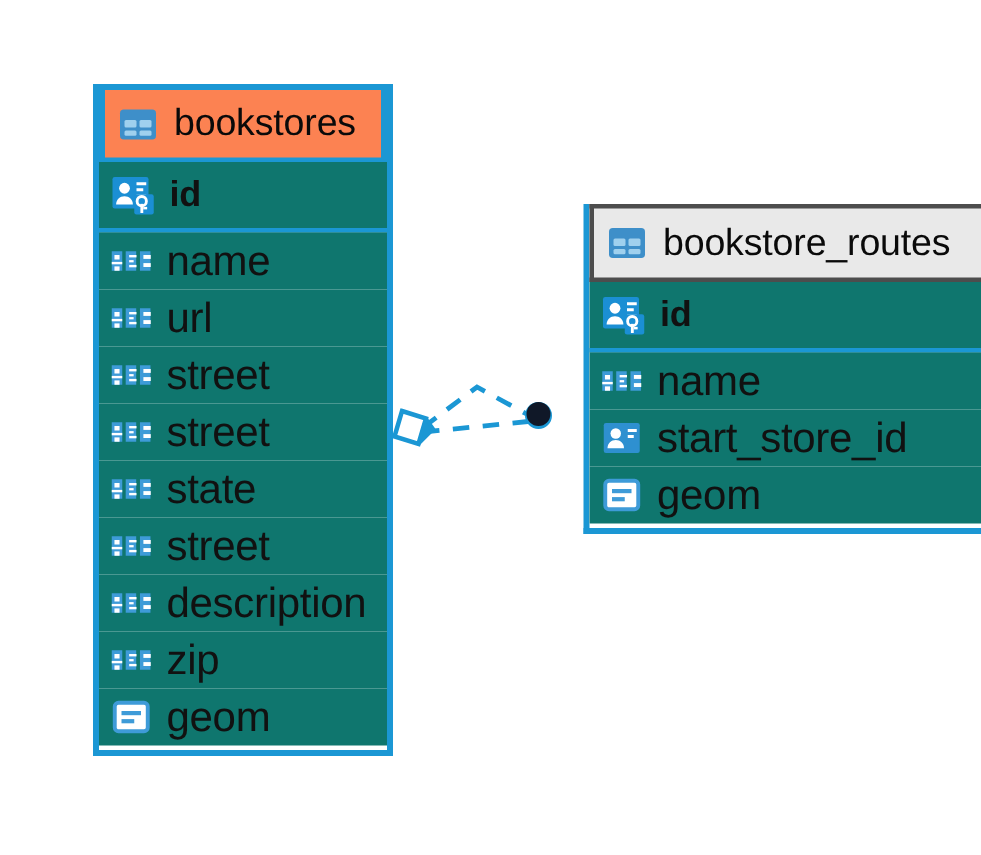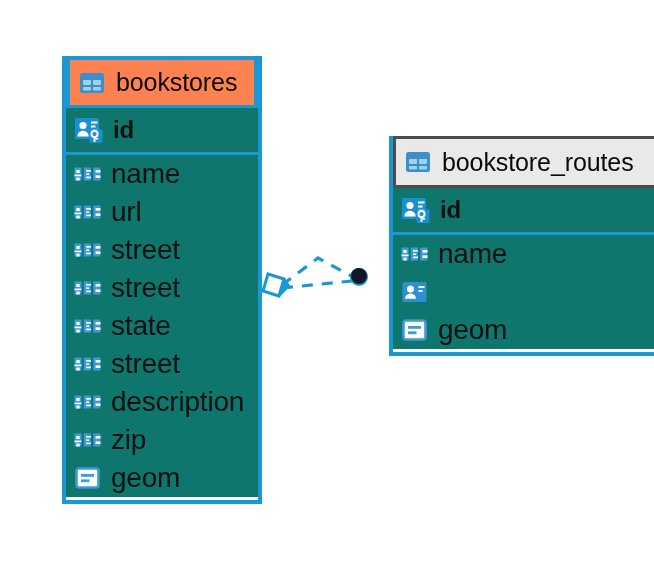--- a/index.html
+++ b/index.html
@@ -410,20 +410,21 @@
       <div class="attr-row">
         <span class="icon">
           <svg width="28" height="26" viewBox="0 0 28 26">
             <rect x="1.5" y="3" width="24" height="20" rx="1.5" fill="#2E90D0"></rect>
             <circle cx="9.5" cy="10" r="3.5" fill="#ffffff"></circle>
             <path d="M4 19.8c0-3.1 2.5-5.4 5.5-5.4s5.5 2.3 5.5 5.4z" fill="#ffffff"></path>
             <rect x="17.5" y="7" width="6" height="2" fill="#ffffff"></rect>
             <rect x="17.5" y="11" width="4" height="2" fill="#ffffff"></rect>
           </svg>
         </span>
+        <span class="attr-label">start_store_id</span>
       </div>
 
 
       <div class="attr-row">
         <span class="icon">
           <svg width="28" height="28" viewBox="0 0 28 28">
             <rect x="2.5" y="4.5" width="22" height="19" rx="2.5" fill="#ffffff" stroke="#3E9BD8" stroke-width="2.6"></rect>
             <rect x="7" y="10" width="13" height="2.8" fill="#3E9BD8"></rect>
             <rect x="7" y="15.4" width="8.5" height="2.8" fill="#3E9BD8"></rect>
           </svg>

